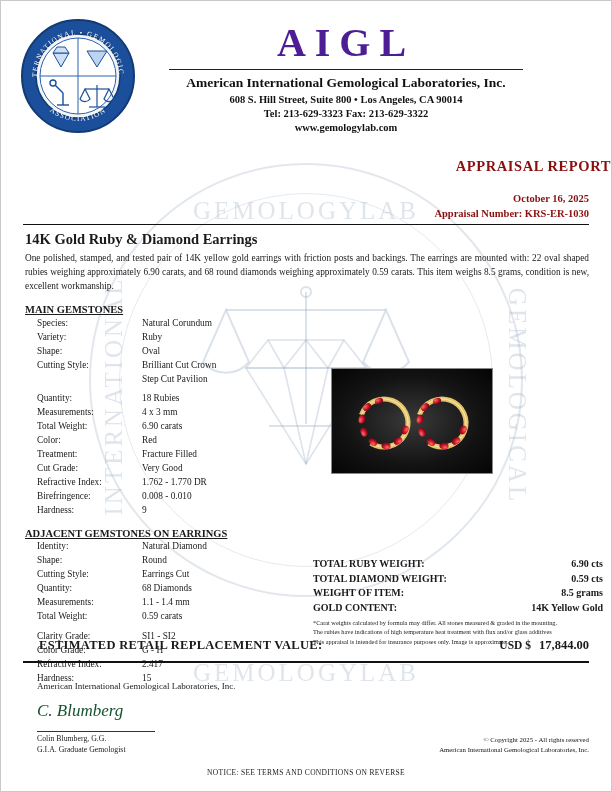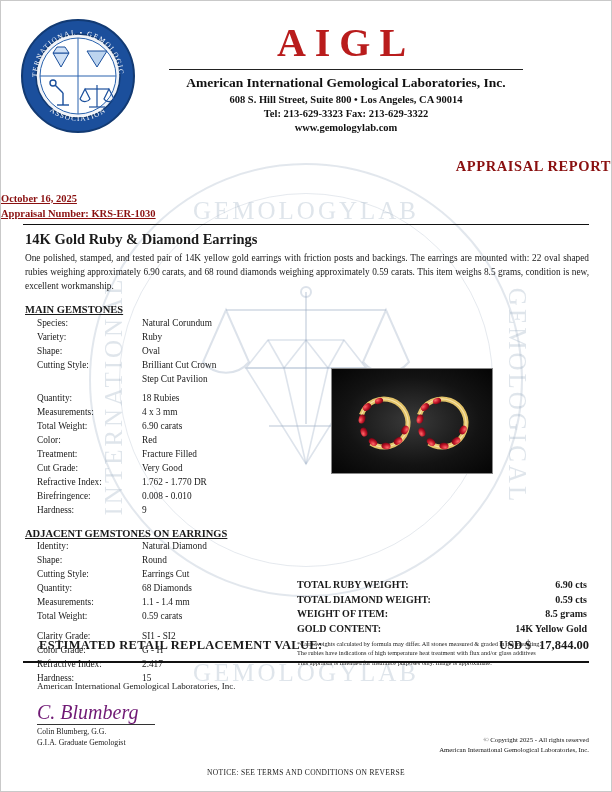--- a/index.html
+++ b/index.html
@@ -62,47 +62,46 @@
   }
   .seal{
     width:118px;height:118px;flex:0 0 118px;
     position:relative;
   }
   .head-main{
     flex:1;text-align:center;padding-top:6px;
   }
   .aigl{
     font-size:40px;letter-spacing:9px;
-    font-weight:bold;color:#b91c1c;
+    font-weight:bold;color:#4c1d95;
     font-family:"Liberation Serif", serif;
     line-height:1;
   }
   .hr-thin{
     height:1px;background:#222;margin:6px 32px 5px 32px;
   }
   .labname{font-size:13.5px;font-weight:bold;color:#111;margin-bottom:2px;}
   .labline{font-size:10.5px;font-weight:bold;color:#111;line-height:1.35;}
   
   .apr-title{
     position:relative;z-index:2;
     text-align:right;
     color:#8a1010;
     font-size:14.5px;font-weight:bold;
     letter-spacing:0.6px;
     margin-top:18px;
   }
   .meta{
     position:relative;z-index:2;
-    text-align:left;
+    text-align:right;
     color:#8a1010;
     font-size:10.5px;
     font-weight:bold;
     margin:16px 22px 0 0;
     line-height:1.45;
-    text-decoration:underline;
   }
   .rule{
     position:relative;z-index:2;
     height:1.5px;background:#111;
     margin:3px 22px 0 22px;
   }
   .item-title{
     position:relative;z-index:2;
     font-size:14.5px;font-weight:bold;
     margin:6px 0 4px 24px;
@@ -141,25 +140,24 @@
     left:330px;top:367px;
     width:160px;height:104px;
     border:1px solid #888;
     background:#0a0a0a;
     z-index:3;
     overflow:hidden;
   }
   
   .totals{
     position:absolute;
-    left:296px;top:556px;
+    left:312px;top:556px;
     width:290px;
     z-index:3;
     font-size:10px;
-    margin-top:21px;
   }
   .totals-row{
     display:flex;justify-content:space-between;
     line-height:1.45;
   }
   .totals-row .lbl{font-weight:bold;}
   .totals-row .val{font-weight:bold;}
   .fineprint{
     font-size:6.3px;
     line-height:1.5;
@@ -187,24 +185,24 @@
     height:1.5px;background:#111;z-index:3;
   }
   
   .sig-block{
     position:absolute;left:36px;top:680px;z-index:3;
   }
   .sig-company{font-size:9px;}
   .sig-name{
     font-family:"Liberation Serif", serif;
     font-style:italic;
-    font-size:20px;
-    color:#701a75;
+    font-size:17px;
+    color:#14532d;
     margin-top:10px;
-    margin-bottom:0;
+    margin-bottom:10px;
   }
   .sig-rule{
     width:118px;height:1px;background:#333;margin-bottom:2px;
   }
   .sig-sub{font-size:7.8px;line-height:1.35;}
   .copyright{
     position:absolute;right:22px;top:734px;
     text-align:right;font-size:6.8px;line-height:1.4;z-index:3;color:#111;
   }
   .notice{

